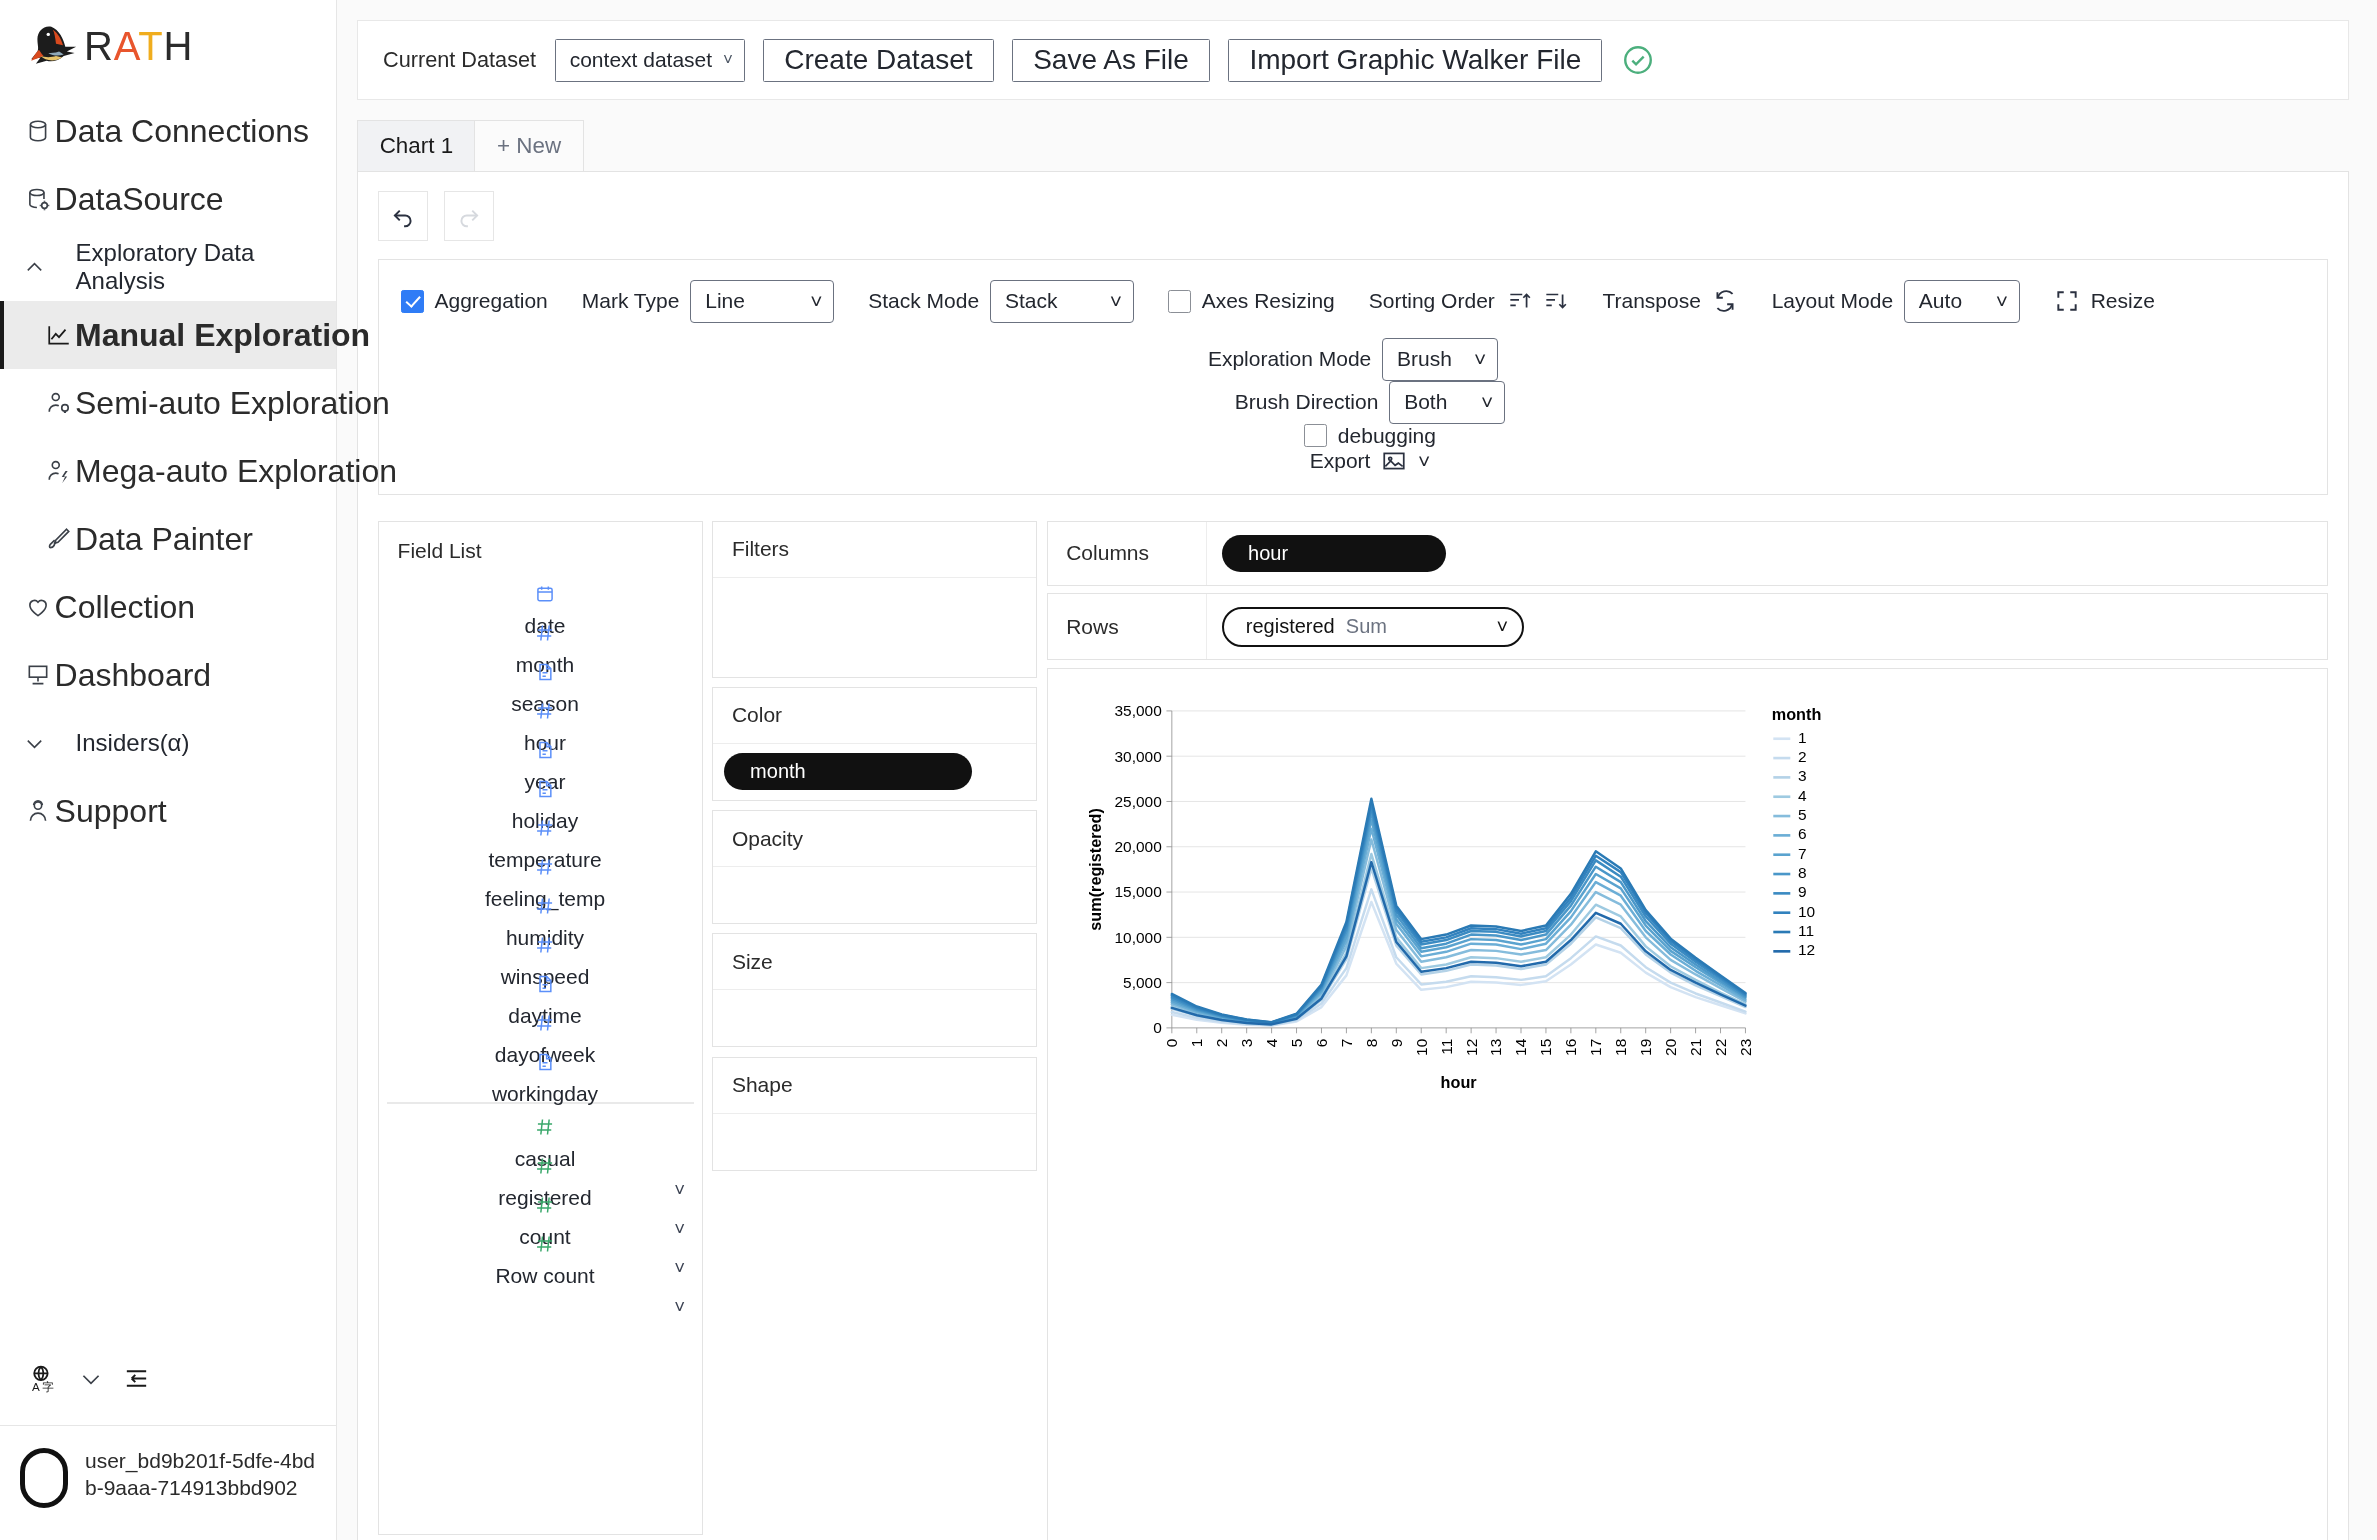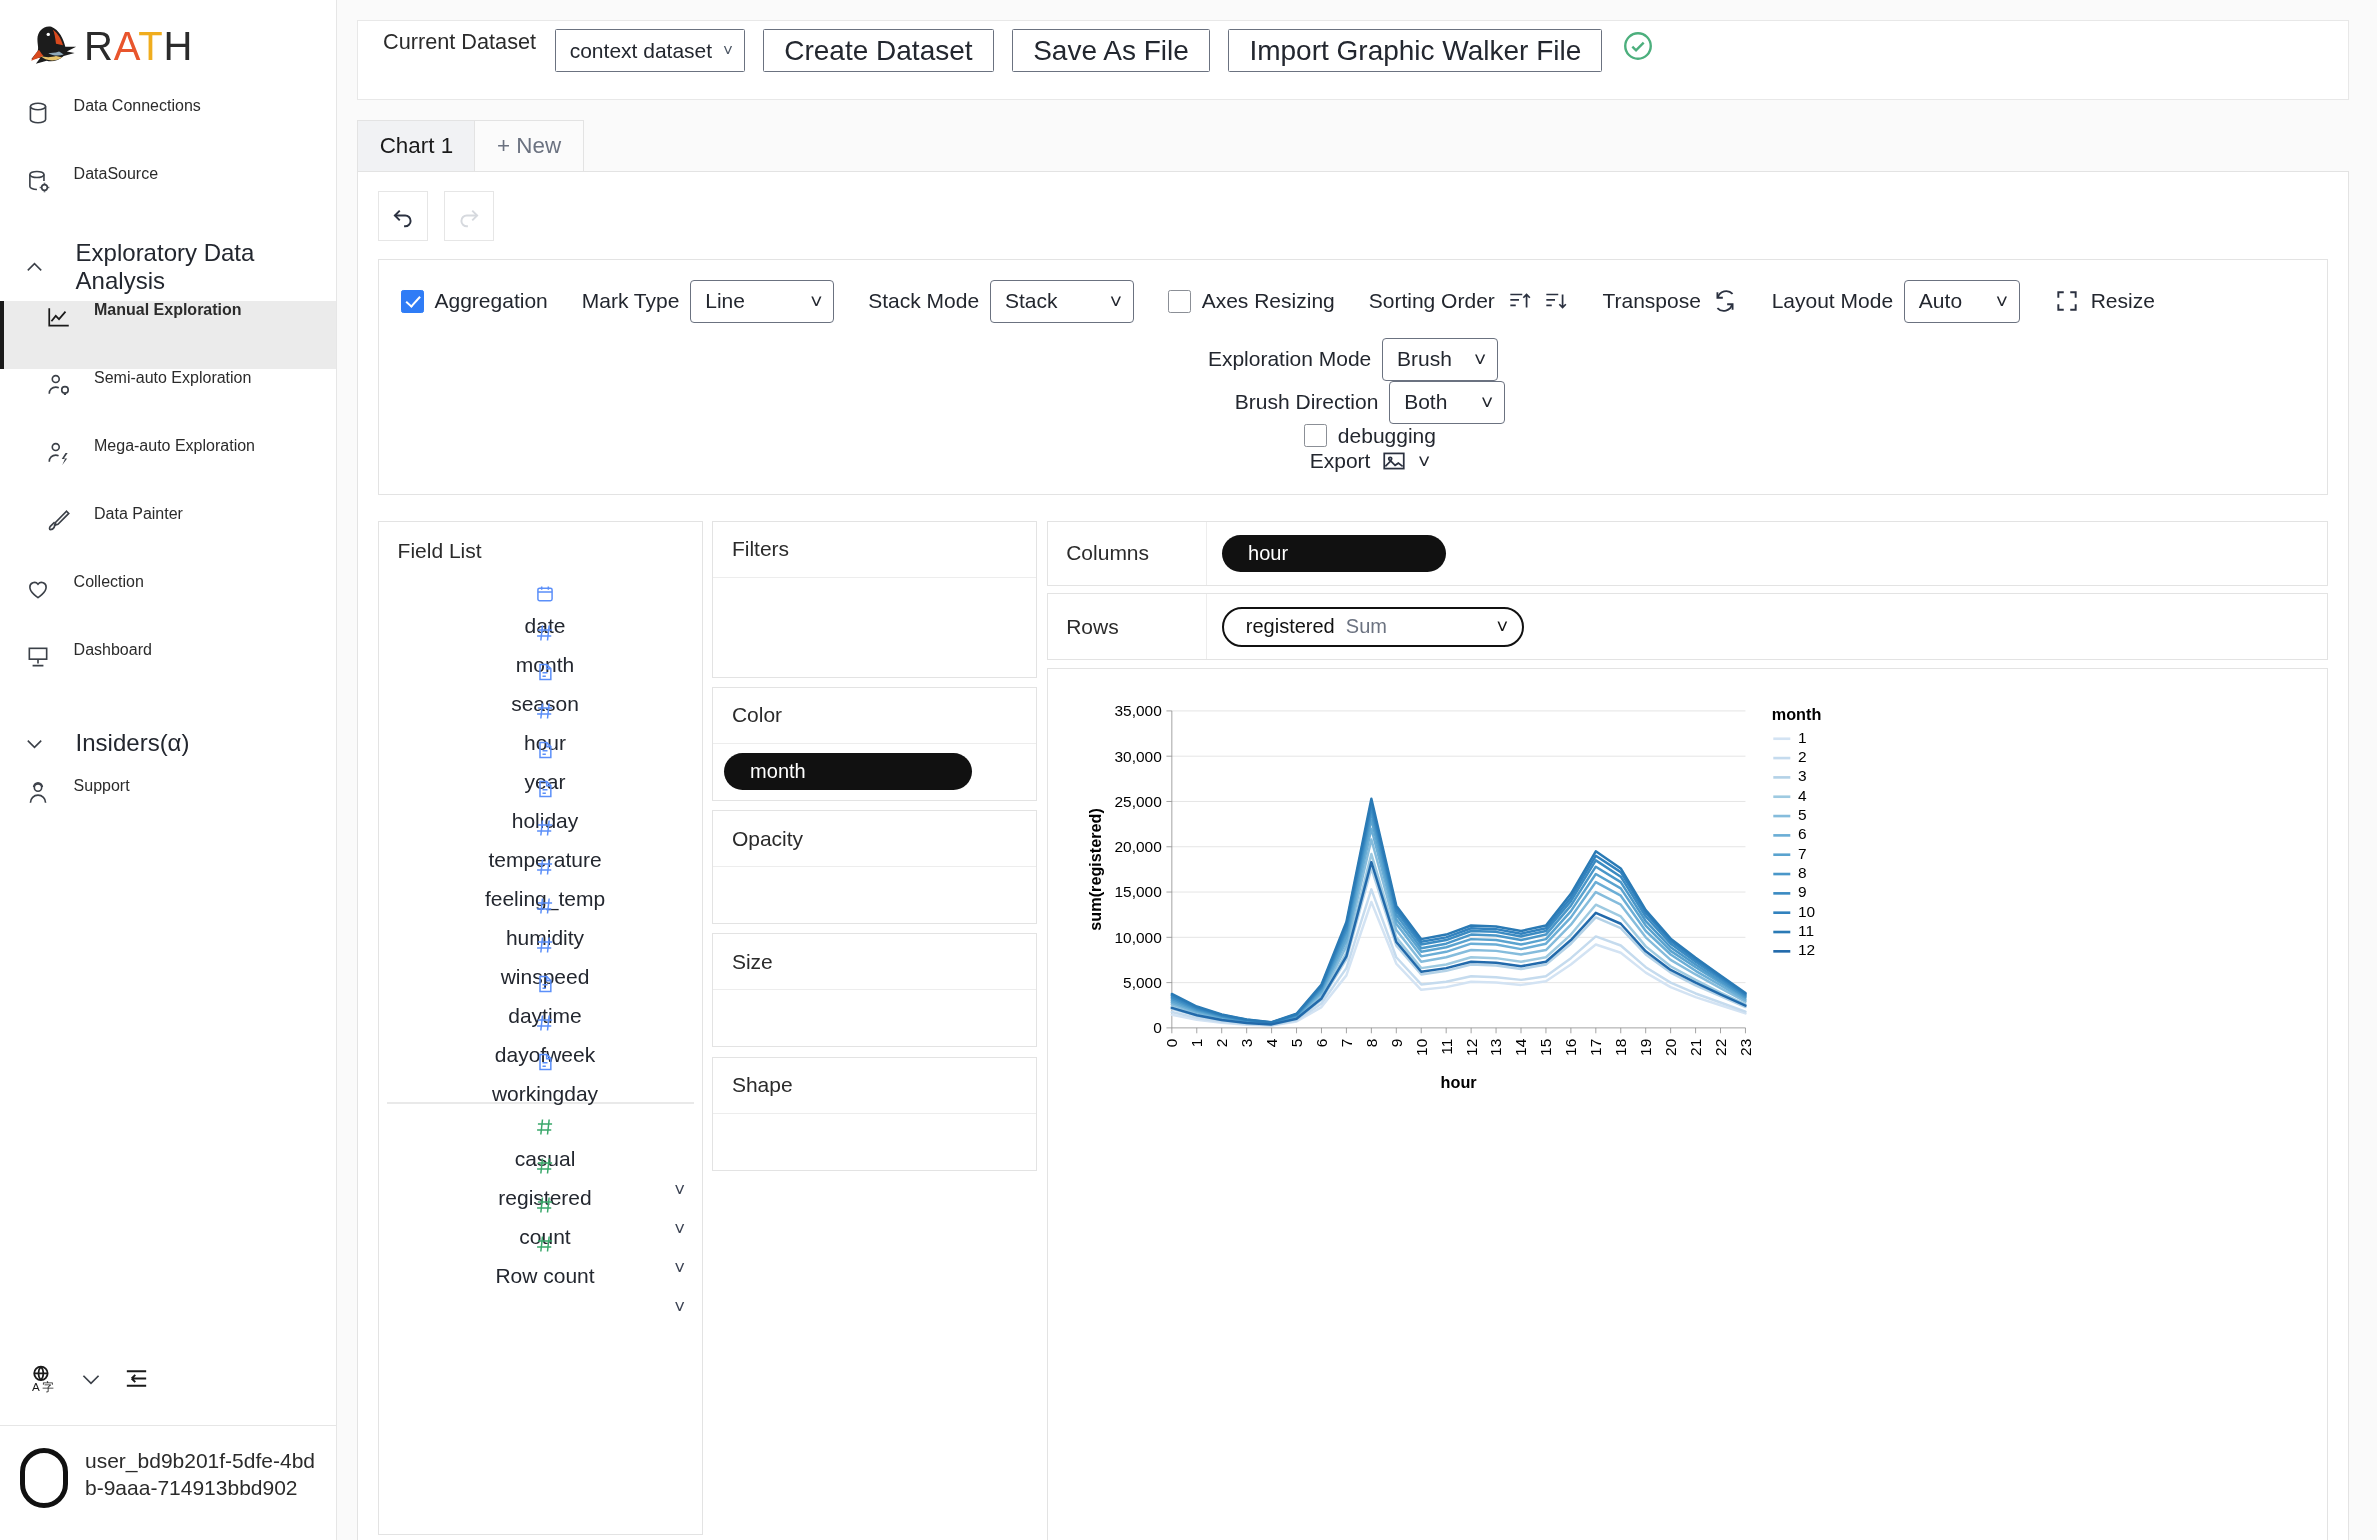--- a/index.html
+++ b/index.html
@@ -24,23 +24,23 @@
   .brand { display: flex; align-items: center; padding: 21.7px 0 17px 28px; }
   .brand-logo { width: 56px; height: 48px; flex: 0 0 56px; }
   .brand-text { font-size: 40px; letter-spacing: 0.8px; font-weight: 400; line-height: 1; }
   .brand-text .c1 { color: #2b2b2b; }
   .brand-text .c2 { color: #e8552d; }
   .brand-text .c3 { color: #f0ad1e; }
   .brand-text .c4 { color: #2b2b2b; }
 
   .nav { margin-top: 10.8px; }
   .nav-item {
-    display: flex; gap: 20px;
+    display: flex; align-items: center; gap: 1px;
     height: 68px; padding-left: 18.6px;
-    font-size: 16px; color: #2b2b2b; cursor: pointer;
+    font-size: 32px; color: #2b2b2b; cursor: pointer;
     position: relative; border-left: 4.6px solid transparent;
   }
   .nav-item .ic { width: 31px; height: 31px; flex: 0 0 31px; display: flex; align-items: center; justify-content: center; }
   .nav-item.sub { padding-left: 39px; }
   .nav-item.active { background: #ebebeb; border-left: 4.6px solid #1a1a1a; font-weight: 700; }
   .nav-item .lbl { white-space: nowrap; }
   .nav-group { display: flex; align-items: center; gap: 30px; height: 68px; padding-left: 18.6px; font-size: 24px; cursor: pointer; border-left: 4.6px solid transparent; }
 
   .side-bottom { position: absolute; left: 0; right: 0; bottom: 0; }
   .lang-row { display: flex; align-items: center; gap: 18.6px; padding: 0 0 31px 28px; }
@@ -52,21 +52,21 @@
     width: 48px; height: 60px; border: 5.4px solid #111; border-radius: 26px;
     flex: 0 0 48px; background: #fff;
   }
   .user-name { font-size: 21px; line-height: 1.28; color: #2b2b2b; word-break: break-all; }
 
   
   .main { flex: 1 1 auto; background: #fafafa; padding: 20px 28px 0 20px; min-width: 0; }
 
   .dataset-bar {
     background: #fff; border: 1.5px solid #e8e8e8;
-    display: flex; gap: 18.6px;
+    display: flex; align-items: center; gap: 18.6px;
     padding: 8px 25px; height: 80px; margin-bottom: 20px;
   }
   .dataset-label { font-size: 21.7px; color: #2b2b2b; }
   .sel {
     border: 1.5px solid #6b7280; background: #fff; height: 43px;
     display: inline-flex; align-items: center; gap: 10.8px;
     padding: 0 10.8px 0 14px; font-size: 21px; color: #23272f; cursor: pointer;
     border-radius: 1.5px; white-space: nowrap;
   }
   .sel .chev { font-size: 17px; color: #4b5563; margin-left: auto; }

